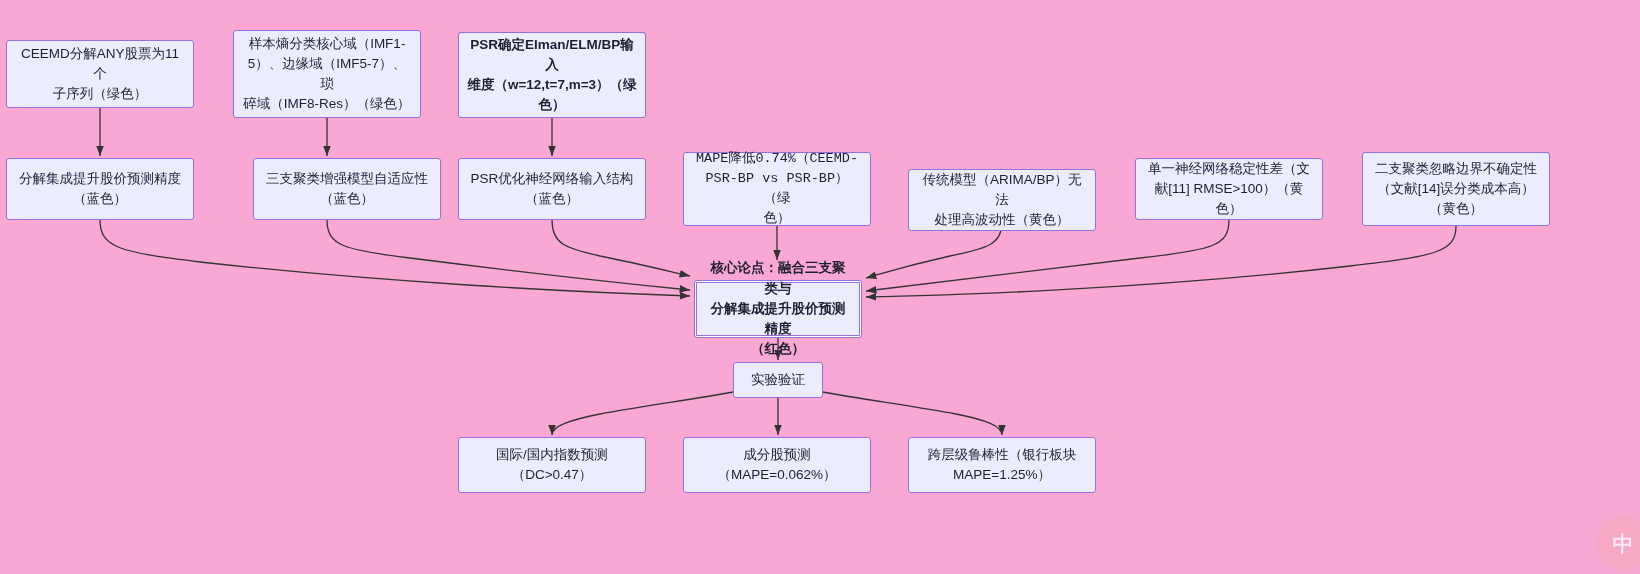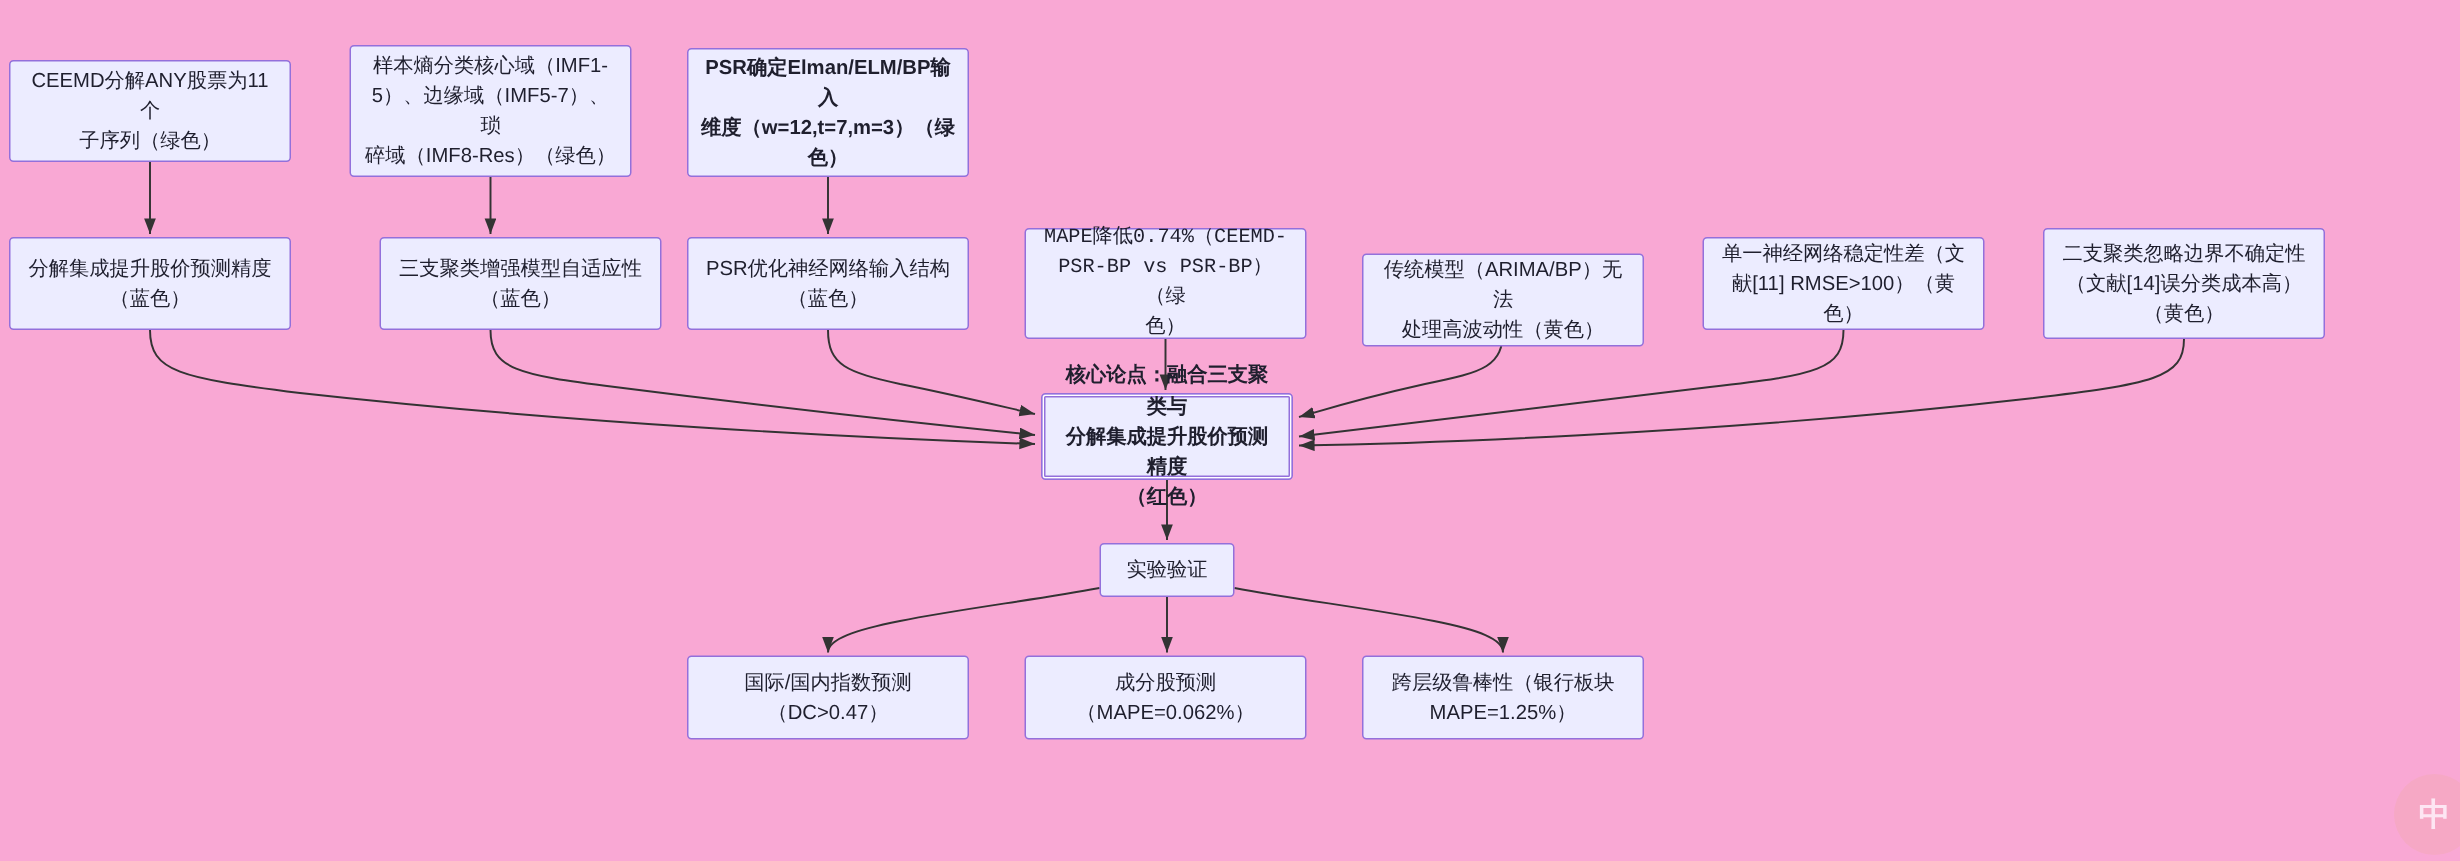--- a/index.html
+++ b/index.html
@@ -43,20 +43,21 @@
   }
   .node .label {
     display: block;
     white-space: pre-line;
   }
   .node.core {
     border: 1px solid #9370db;
     box-shadow: inset 0 0 0 1px #ffffff, inset 0 0 0 2px #9370db;
     font-weight: bold;
     padding: 5px 10px;
+    margin-top: 18px;
   }
   .node.core .label {
     font-weight: bold;
   }
   .watermark {
     position: absolute;
     width: 54px;
     height: 54px;
     border-radius: 50%;
     background: #f5a9c0;

